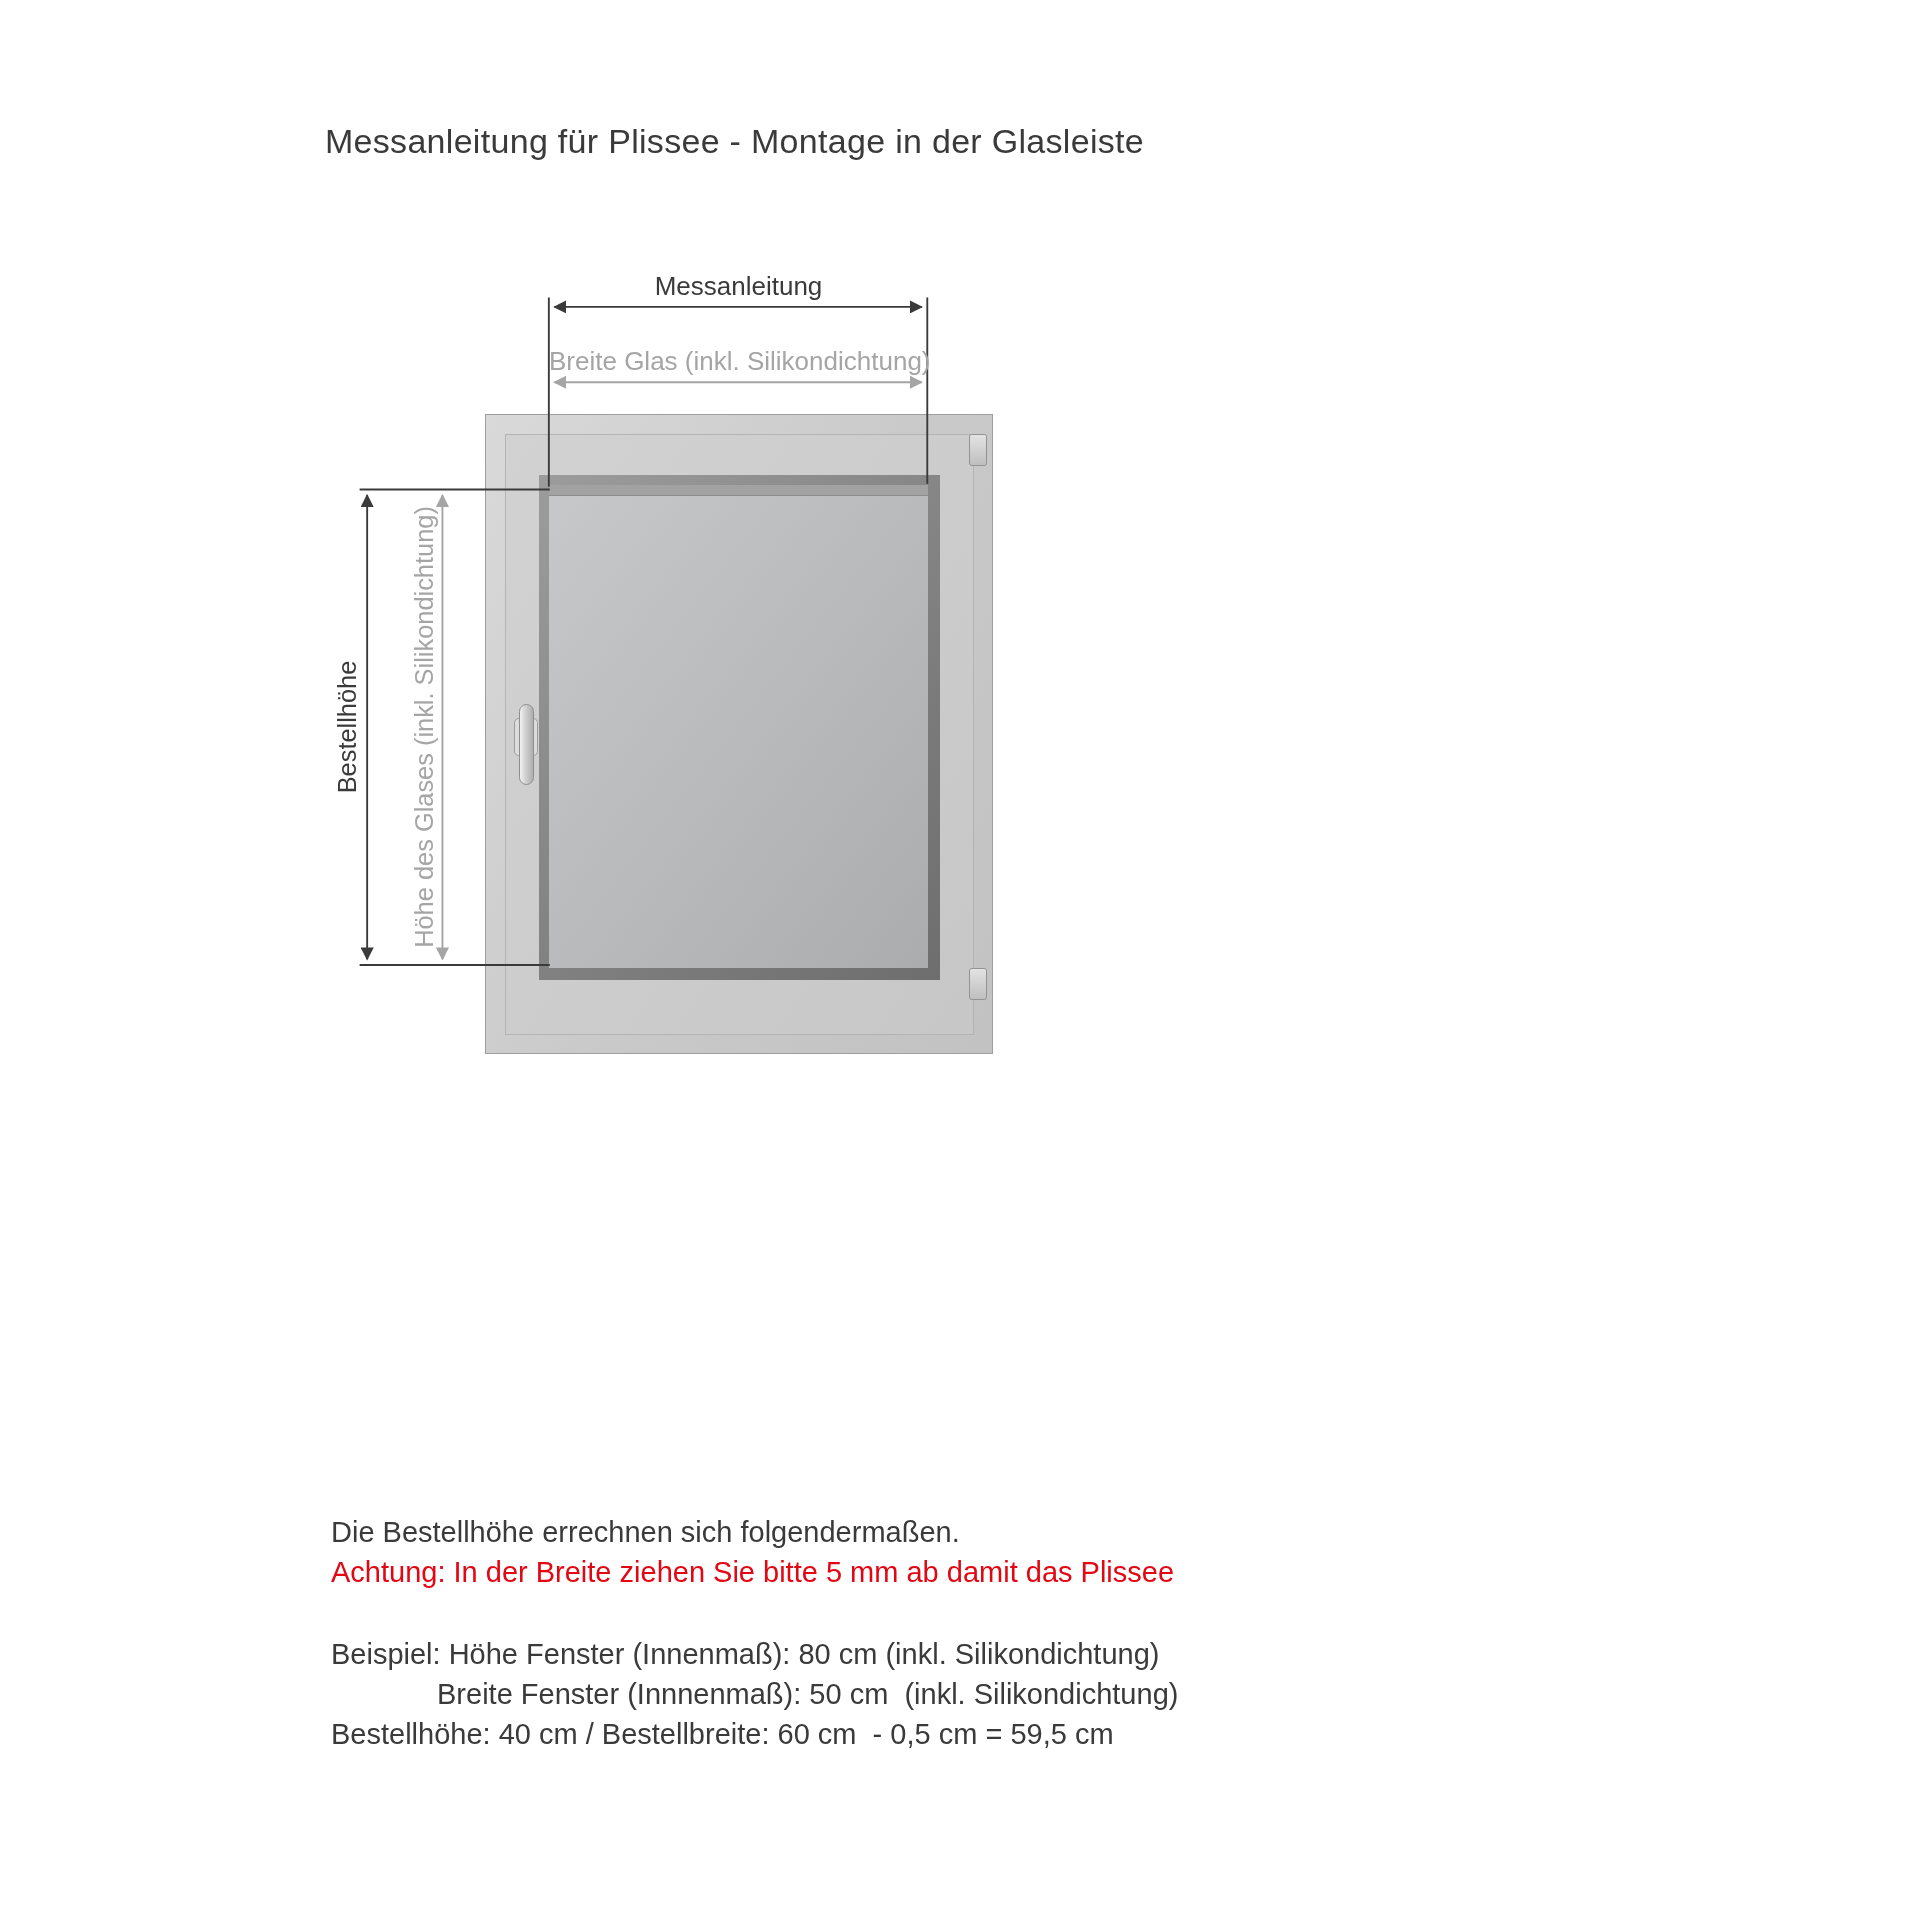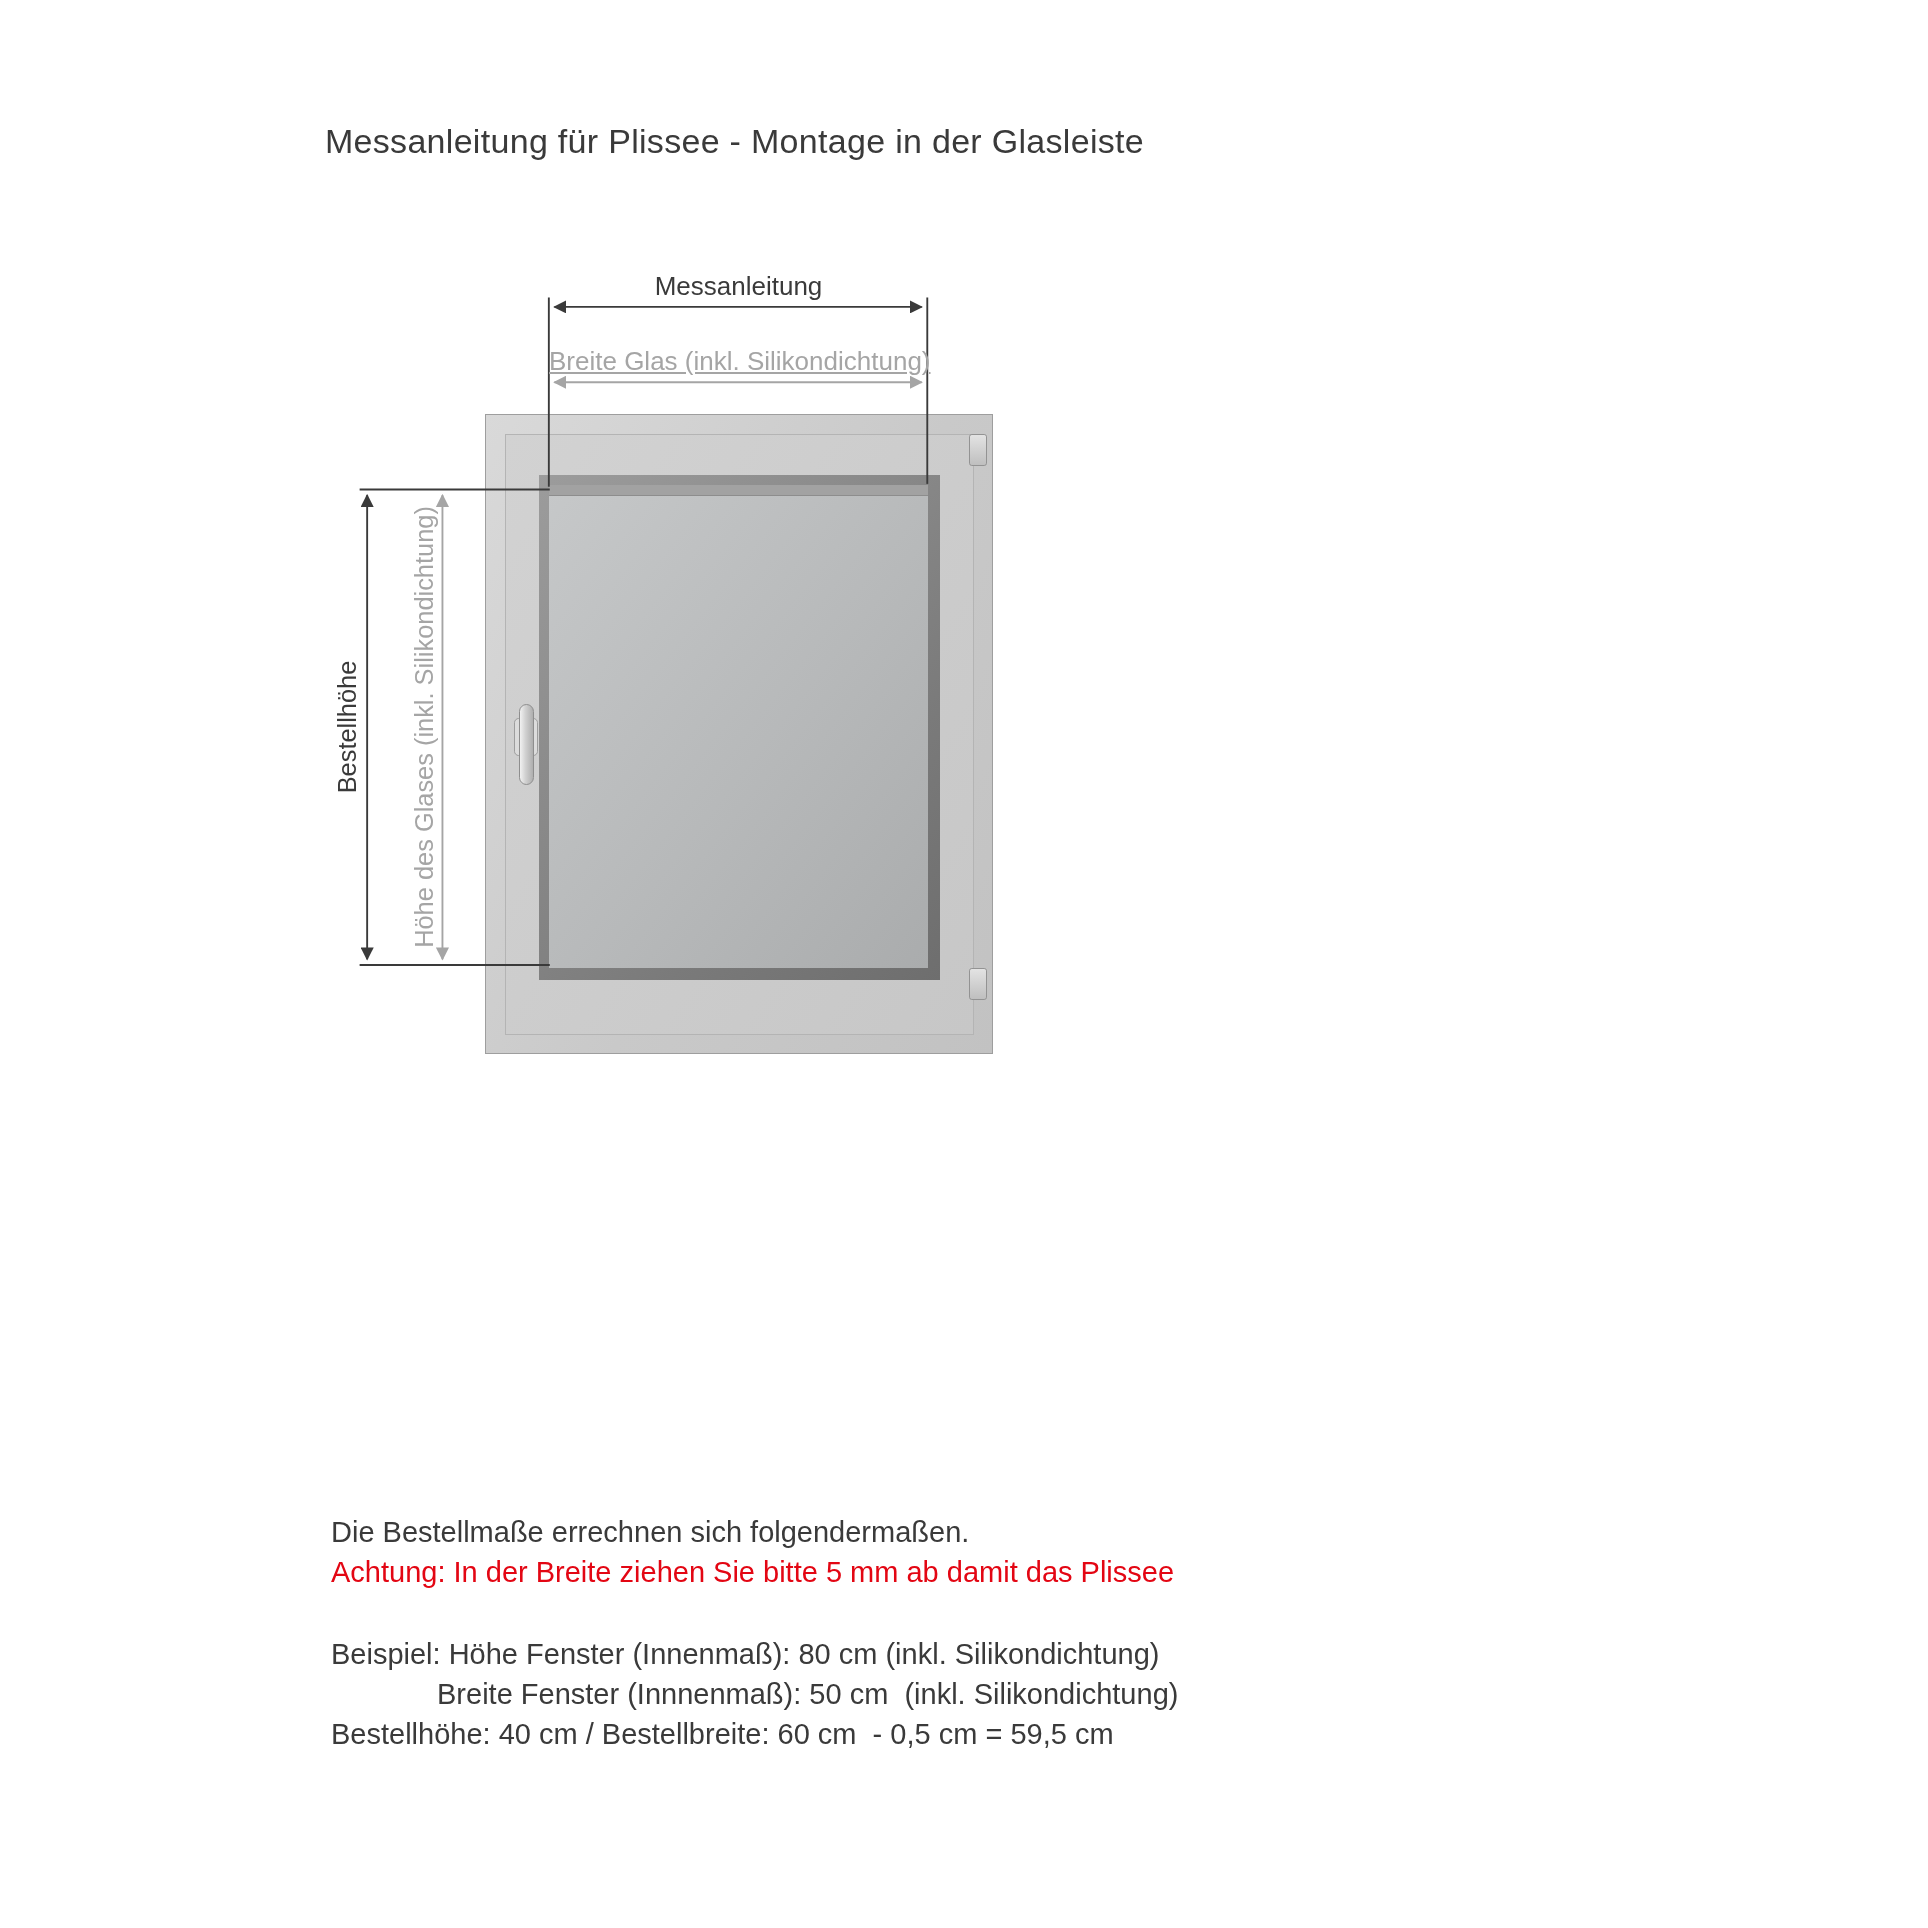--- a/index.html
+++ b/index.html
@@ -94,21 +94,21 @@
   .hlabel {
     position: absolute;
     left: 549px; width: 379px;
     text-align: center;
     font-size: 26px;
     white-space: nowrap;
   }
   .label-dark { color: #3a3a3a; }
   .label-gray { color: #a5a5a5; }
   #lbl-bestellbreite { top: 271px; }
-  #lbl-breiteglas { top: 346px; text-decoration: underline; }
+  #lbl-breiteglas { top: 346px; }
   .vlabel {
     position: absolute;
     white-space: nowrap;
     font-size: 25.4px;
     transform: translate(-50%, -50%) rotate(-90deg);
   }
   #lbl-bestellhoehe { left: 347px; top: 727px; }
   #lbl-hoeheglas { left: 424px; top: 727px; }
 
   
@@ -163,21 +163,21 @@
 
     <line x1="470" y1="526" x2="470" y2="1019" stroke="#a5a5a5" stroke-width="2" marker-start="url(#arrowGray)" marker-end="url(#arrowGray)"></line>
   </svg>
 
   <div class="hlabel label-dark" id="lbl-bestellbreite">Messanleitung</div>
   <div class="hlabel label-gray" id="lbl-breiteglas">Breite Glas (inkl. Silikondichtung)</div>
   <div class="vlabel label-dark" id="lbl-bestellhoehe">Bestellhöhe</div>
   <div class="vlabel label-gray" id="lbl-hoeheglas">Höhe des Glases (inkl. Silikondichtung)</div>
 
   <div class="text-block">
-    <p>Die Bestellmaße errechnen sich folgendermaßen.</p>
+    <p>Die Bestellhöhe errechnen sich folgendermaßen.</p>
     <p class="warning">Achtung: In der Breite ziehen Sie bitte 5 mm ab damit das Plissee</p>
     <div class="gap"></div>
     <p>Beispiel: Höhe Fenster (Innenmaß): 80 cm (inkl. Silikondichtung)</p>
     <p class="indent">Breite Fenster (Innnenmaß): 50 cm  (inkl. Silikondichtung)</p>
     <p>Bestellhöhe: 40 cm / Bestellbreite: 60 cm  - 0,5 cm = 59,5 cm</p>
   </div>
 
 </div>
 
 

